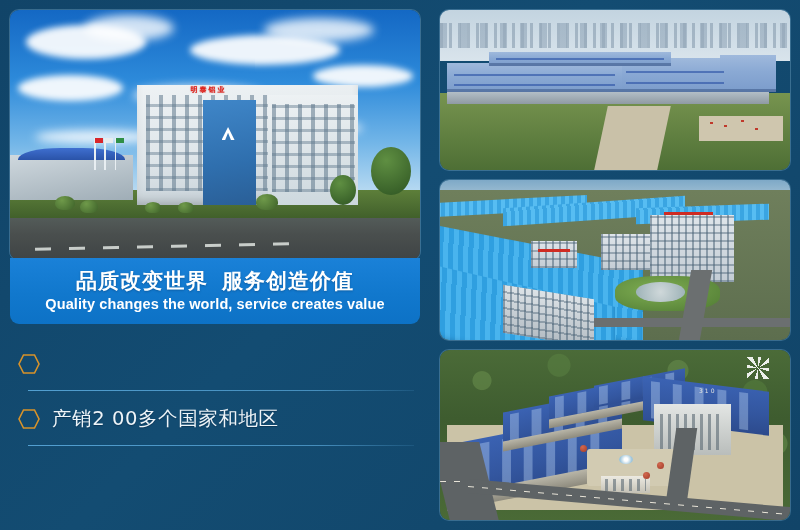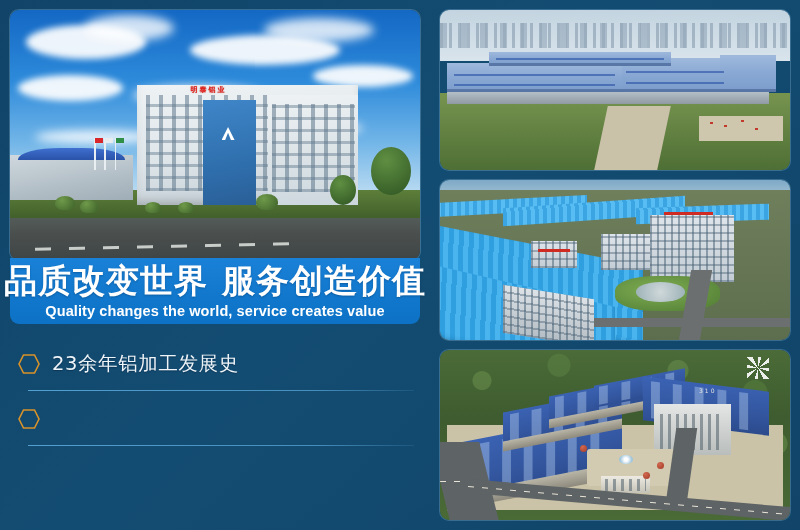--- a/index.html
+++ b/index.html
@@ -208,21 +208,21 @@
     position: absolute;
     left: 10px; top: 258px;
     width: 410px; height: 66px;
     background: linear-gradient(#1a81d8 0%, #1178cd 55%, #0d72c6 100%);
     border-radius: 0 0 9px 9px;
     display: flex; flex-direction: column;
     align-items: center; justify-content: center;
     z-index: 3;
   }
   #banner .cn {
-    color:#ffffff; font-size:33px; font-weight:700; line-height:1.1;
+    color:#ffffff; font-size:21px; font-weight:700; line-height:1.1;
     letter-spacing:1px; white-space:nowrap;
     font-family:"DejaVu Sans","Liberation Sans",sans-serif;
     text-shadow: 0 1px 2px rgba(0,40,80,.35);
   }
   #banner .cn .gap { display:inline-block; width:14px; }
   #banner .en {
     color:#ffffff; font-size:14.5px; font-weight:700; letter-spacing:.1px;
     margin-top:3px; white-space:nowrap;
     font-family:"Liberation Sans",sans-serif;
   }
@@ -317,30 +317,30 @@
   </div>
 
   <div id="bullets">
 
     <div class="brow">
       <span class="hex">
         <svg width="22" height="20" viewBox="0 0 22 20">
           <polygon points="5.5,1 16.5,1 21,10 16.5,19 5.5,19 1,10" fill="none" stroke="#d8932a" stroke-width="1.6"></polygon>
         </svg>
       </span>
-      <span class="txt">23余年铝加工发展史</span>
       <span class="rule"></span>
     </div>
 
     <div class="brow">
       <span class="hex">
         <svg width="22" height="20" viewBox="0 0 22 20">
           <polygon points="5.5,1 16.5,1 21,10 16.5,19 5.5,19 1,10" fill="none" stroke="#d8932a" stroke-width="1.6"></polygon>
         </svg>
       </span>
+      <span class="txt">产销2 00多个国家和地区</span>
       <span class="rule"></span>
     </div>
 
 
   </div>
 
   <div class="photo" id="aer1">
     <div class="scene">
       <div class="haze"></div>
       <div class="cityline"></div>

